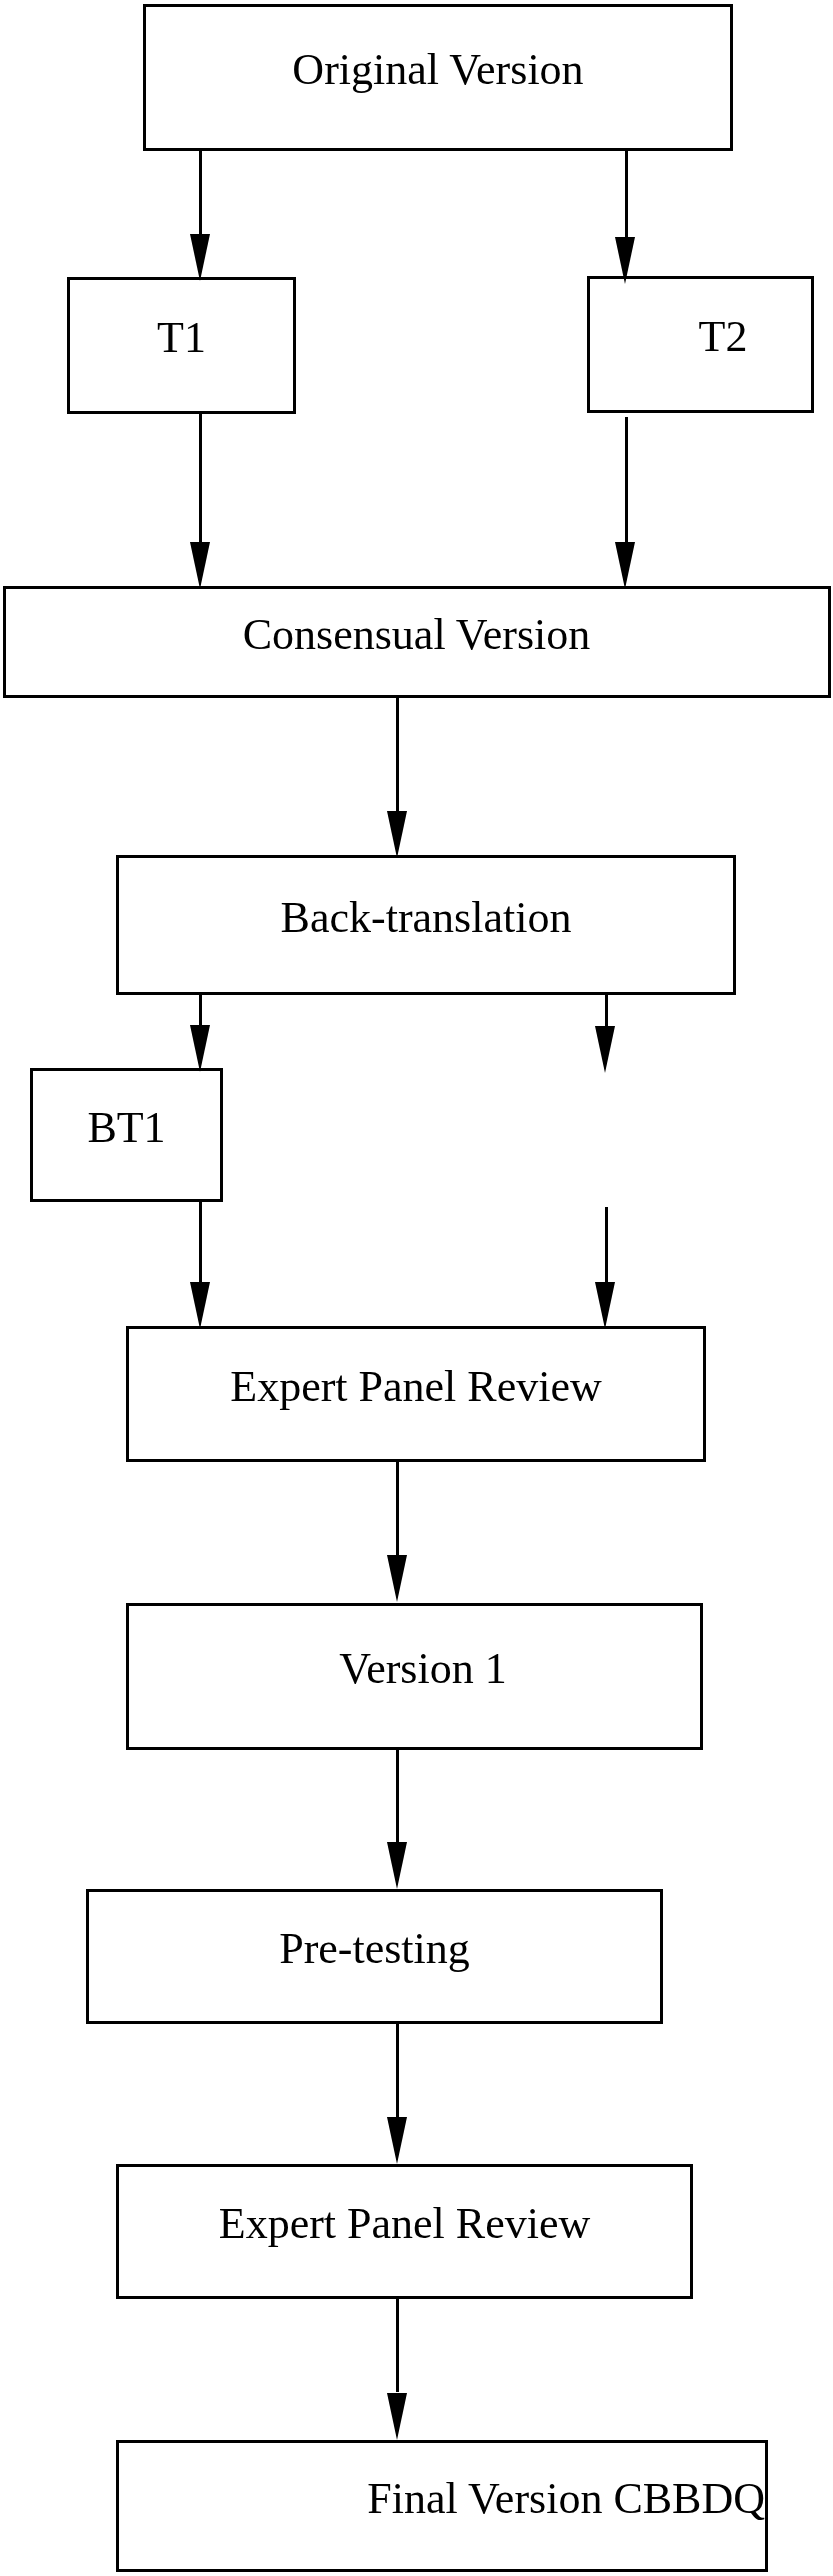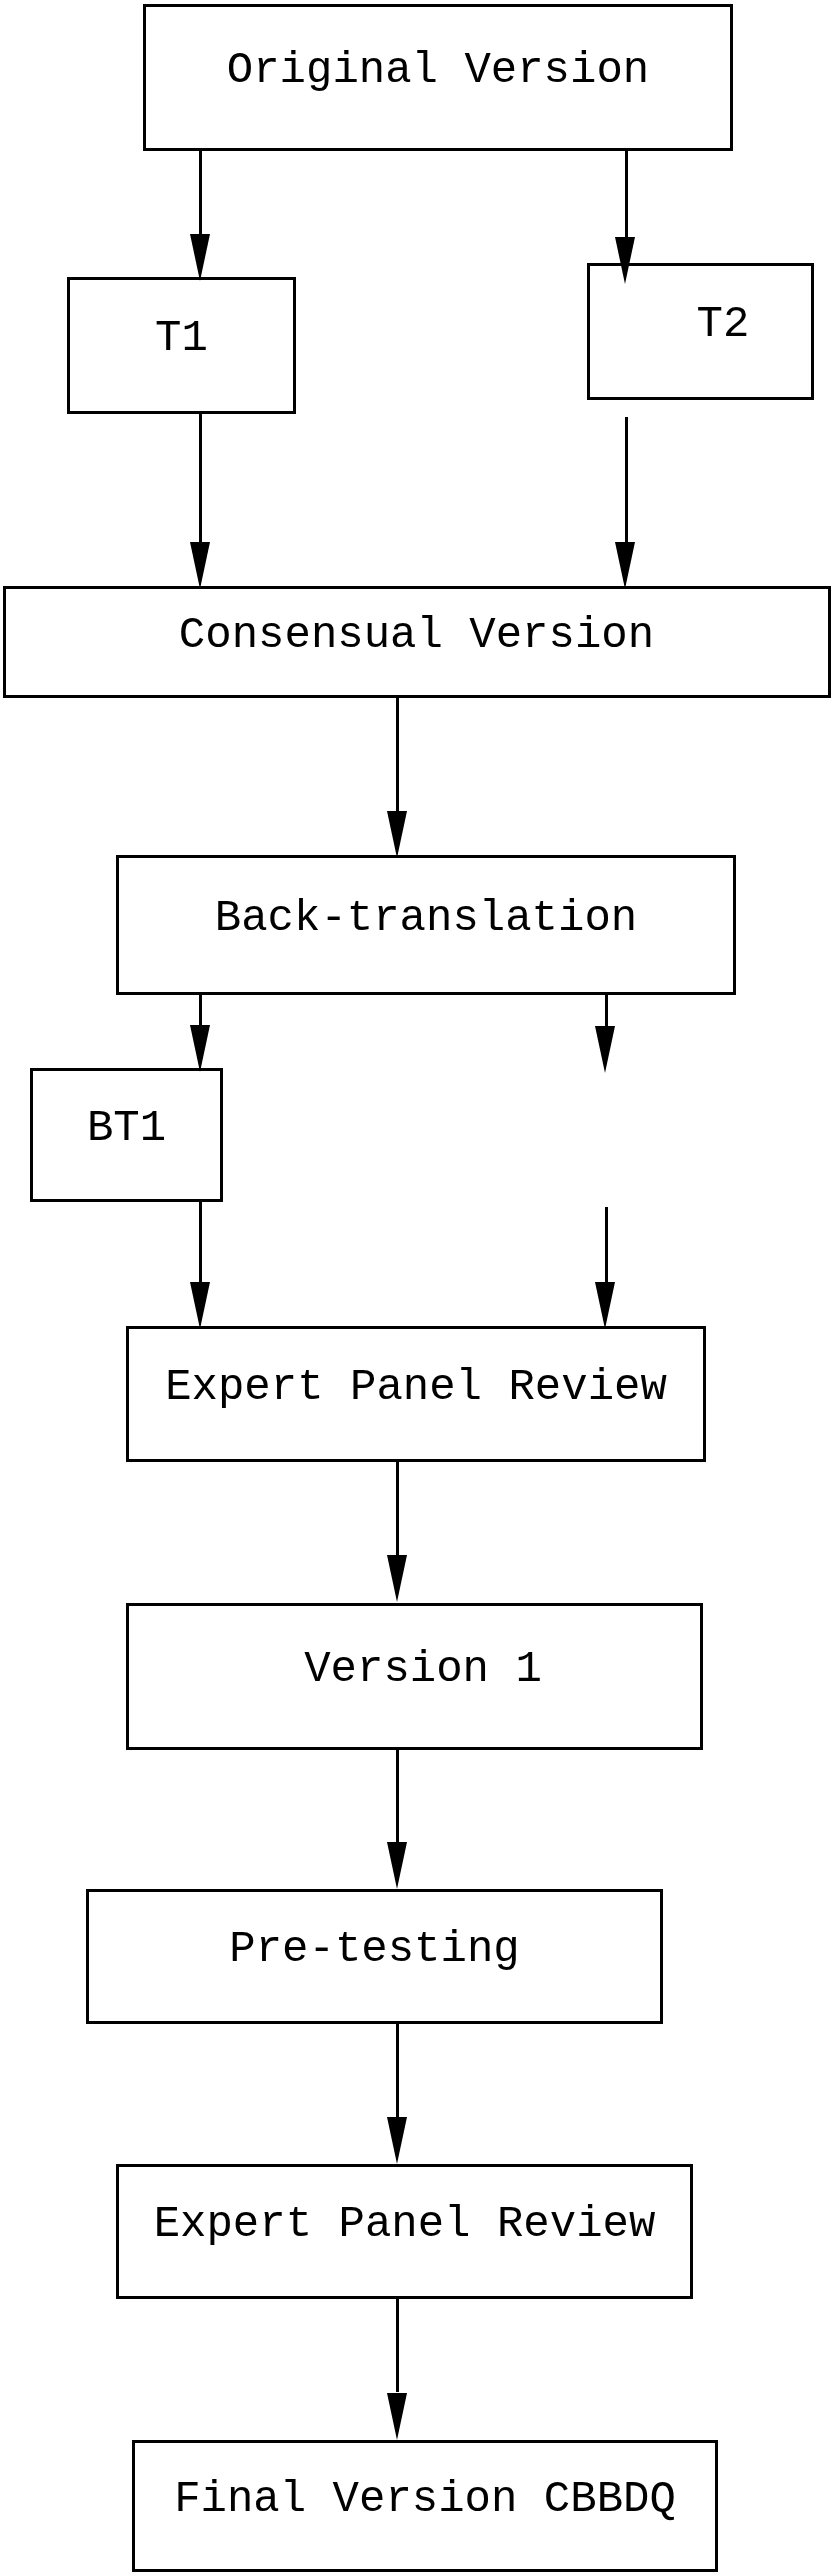--- a/index.html
+++ b/index.html
@@ -5,21 +5,21 @@
   html, body {
     margin: 0;
     padding: 0;
     background: #ffffff;
   }
   #canvas {
     position: relative;
     width: 833px;
     height: 2576px;
     background: #ffffff;
-    font-family: Liberation Mono, monospace;
+    font-family: Liberation Serif, serif;
     color: #000000;
     overflow: hidden;
   }
   .node {
     position: absolute;
     box-sizing: border-box;
     background: #ffffff;
     border: 3.7px solid #000000;
     display: flex;
     align-items: center;
@@ -53,21 +53,21 @@
 <div id="canvas">
 
   <div class="node" style="left:143px; top:3.7px; width:590px; height:147px;">
     <span class="lbl">Original Version</span>
   </div>
 
   <div class="node" style="left:67px; top:277px; width:229px; height:137px;">
     <span class="lbl">T1</span>
   </div>
 
-  <div class="node" style="left:587px; top:263px; width:227px; height:137px;padding-left:45px;">
+  <div class="node" style="left:587px; top:276px; width:227px; height:137px;padding-left:45px;">
     <span class="lbl">T2</span>
   </div>
 
   <div class="node" style="left:2.5px; top:586px; width:828px; height:112px;">
     <span class="lbl">Consensual Version</span>
   </div>
 
   <div class="node" style="left:116px; top:855px; width:620px; height:140px;">
     <span class="lbl">Back-translation</span>
   </div>
@@ -86,21 +86,21 @@
   </div>
 
   <div class="node" style="left:86px; top:1889px; width:577px; height:135px;text-align:center;">
     <span class="lbl">Pre-testing</span>
   </div>
 
   <div class="node" style="left:116px; top:2164px; width:577px; height:135px;">
     <span class="lbl">Expert Panel Review</span>
   </div>
 
-  <div class="node" style="left:132px; top:2440px; width:586px; height:132px;">
+  <div class="node" style="left:116px; top:2440px; width:652px; height:132px;justify-content:flex-end;">
     <span class="lbl">Final Version CBBDQ</span>
   </div>
 
   <div class="aline" style="left:199px; top:151px; height:83px;"></div>
   <div class="ahead" style="left:190px; top:234px;"></div>
 
   <div class="aline" style="left:625px; top:151px; height:86px;"></div>
   <div class="ahead" style="left:615px; top:237px;"></div>
 
   <div class="aline" style="left:199px; top:414px; height:128px;"></div>

